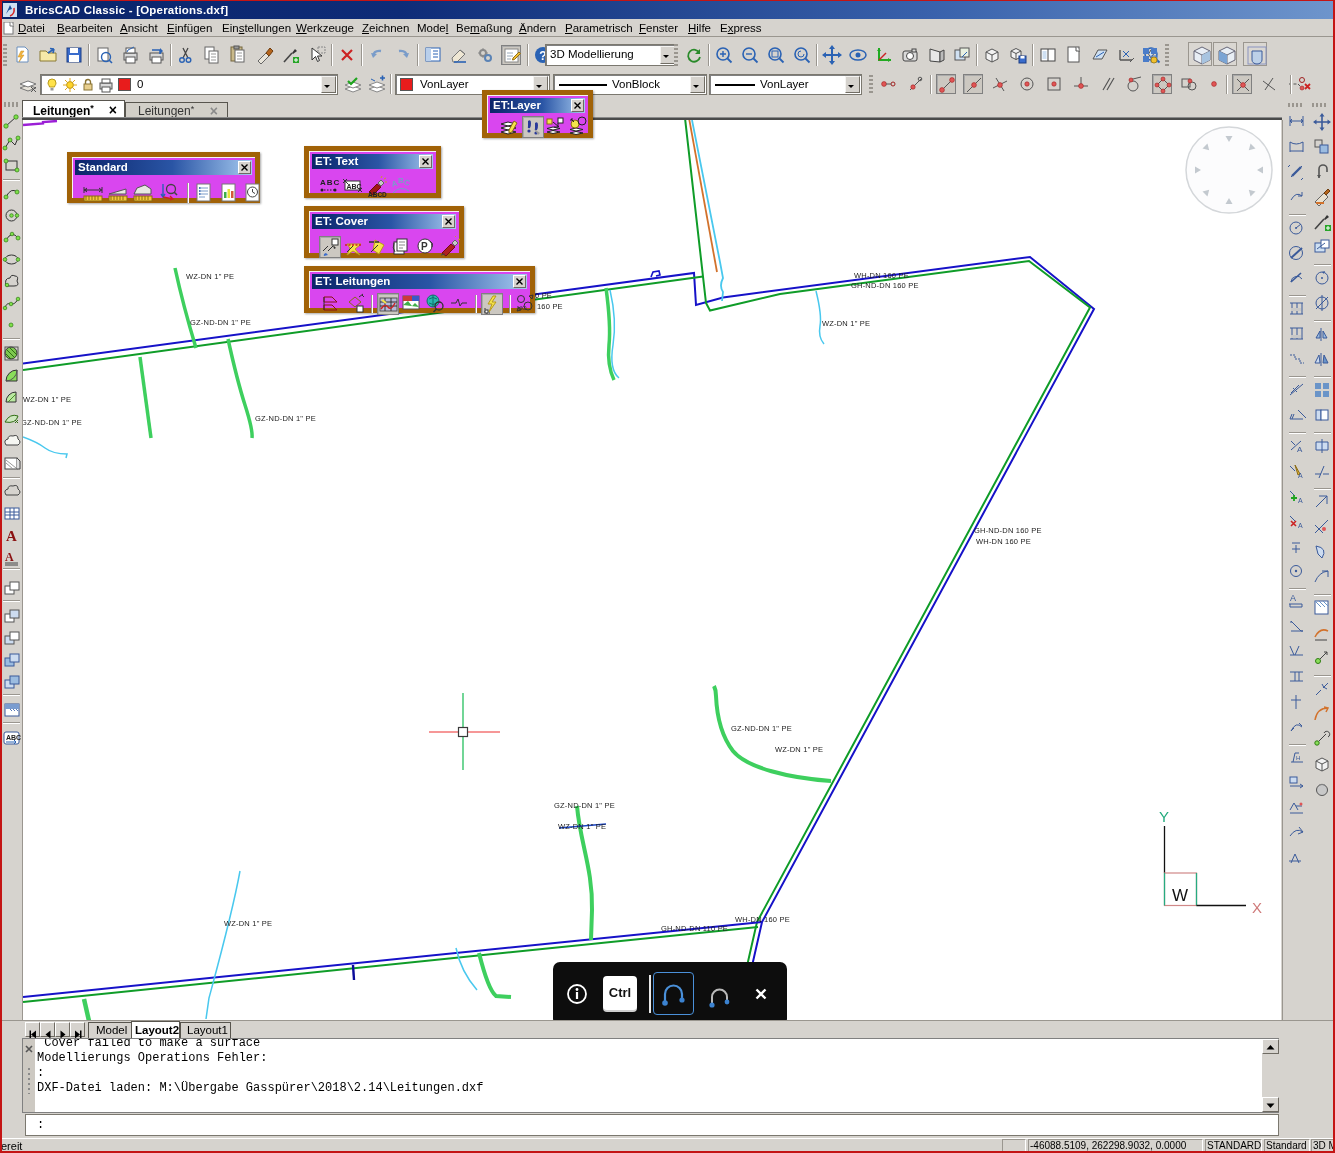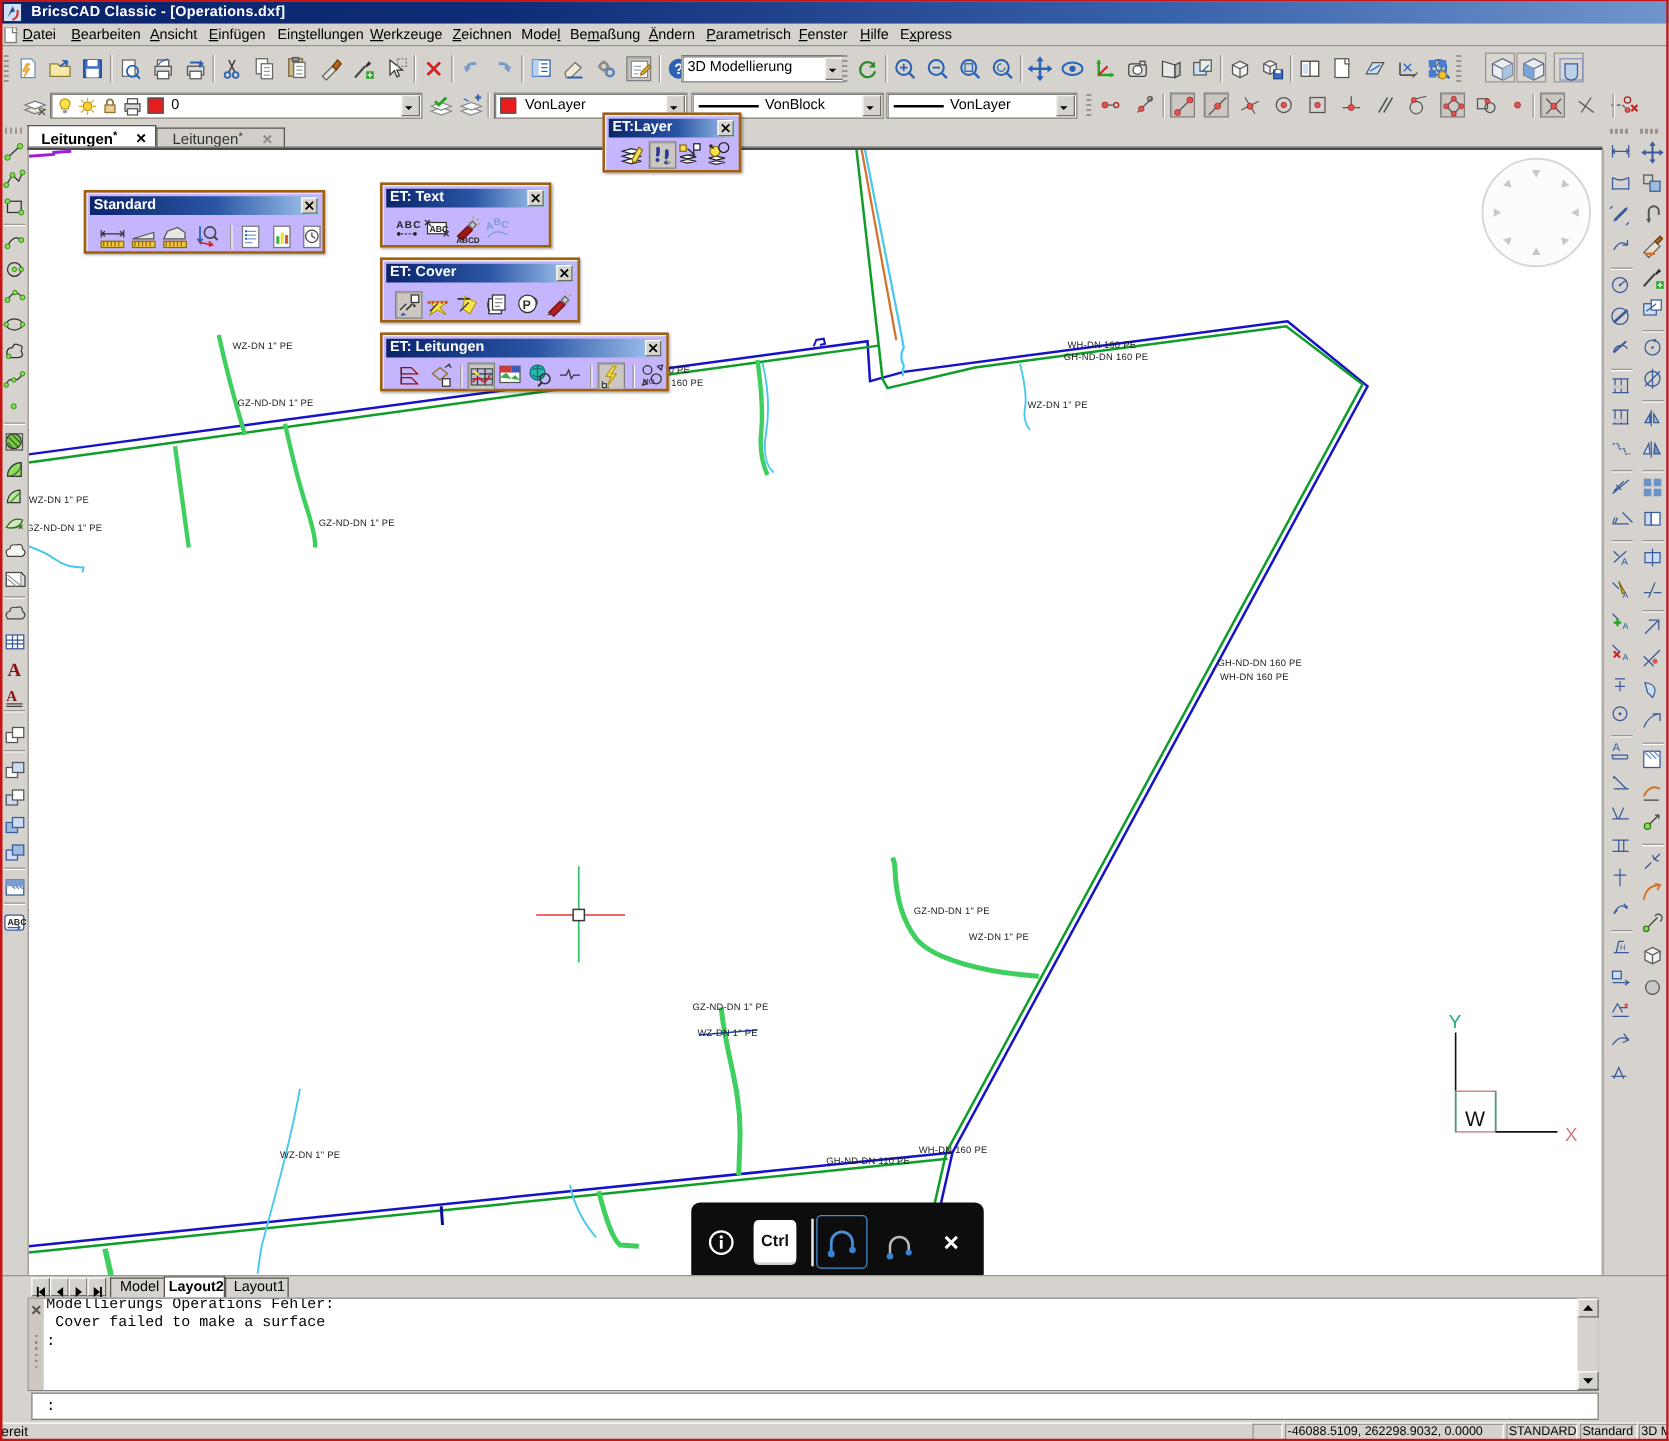--- a/index.html
+++ b/index.html
@@ -14,21 +14,21 @@
 .vgrip{position:absolute;height:4px;background:repeating-linear-gradient(90deg,#9a968f 0 2px,#d6d3ce 2px 4px)}
 .ico{position:absolute;width:20px;height:20px}
 .ico svg{position:absolute;left:0;top:0}
 .press{background:#ccc8c1;border:1px solid #808080;box-shadow:inset 1px 1px 0 #aaa}
 .sep{position:absolute;width:1px;background:#9a968f;box-shadow:1px 0 0 #fff}
 .combo{position:absolute;background:#fff;border:1px solid #7b786f;box-shadow:inset 1px 1px 0 #808080}
 .combo .db{position:absolute;right:1px;top:1px;bottom:1px;width:15px;background:#d6d3ce;border:1px solid;border-color:#f4f3f1 #716d64 #716d64 #f4f3f1}
 .combo .ar{position:absolute;right:5px;top:8px;width:0;height:0;border:3.5px solid transparent;border-top-color:#000;border-bottom:none}
 .combo .ct{position:absolute;left:4px;top:3px;font-size:11.5px;color:#000;white-space:nowrap}
 .tab{position:absolute;font-size:12px;border:1px solid #58554e;border-bottom:none}
-.panel{position:absolute;background:#c4b5fd;border:2px solid #a16207;box-shadow:inset 1px 1px 0 #f5f4f2, 1px 1px 2px rgba(0,0,0,.35)}
+.panel{position:absolute;background:#d946ef;border:5px solid #a16207;box-shadow:inset 1px 1px 0 #f5f4f2, 1px 1px 2px rgba(0,0,0,.35)}
 .ptitle{position:absolute;left:3px;top:3px;right:3px;height:15px;background:linear-gradient(90deg,#0a246a,#2a55a5 55%,#a6caf0);color:#fff;font-weight:bold;font-size:11.5px;padding-left:3px;line-height:15px}
 .pclose{position:absolute;top:1px;width:13px;height:13px;background:#d6d3ce;border:1px solid;border-color:#fff #6e6a62 #6e6a62 #fff;font-size:10px;line-height:11px;text-align:center;color:#000;font-weight:bold}
 .statuscell{position:absolute;height:13px;border:1px solid;border-color:#9a968f #fff #fff #9a968f;font-size:10px;padding:0 1px;color:#000;white-space:nowrap;overflow:hidden}
 .mono{font-family:"Liberation Mono",monospace}
 </style></head><body>
 
 <div class="abs" style="left:0;top:0;width:1335px;height:1153px;background:#d6d3ce"></div>
 <div class="abs ttl">
 <div class="abs" style="left:3px;top:2px;width:14px;height:14px"><svg width="14" height="14" viewBox="0 0 14 14">
         <rect x="0" y="0" width="14" height="14" fill="#cfe0f2"></rect>
@@ -1443,23 +1443,24 @@
 <div class="tab" style="left:180px;top:1022px;width:51px;height:16px;background:#d6d3ce;padding:1px 0 0 6px;font-size:11.5px">Layout1</div>
 <div class="abs" style="left:0;top:1038px;width:1335px;height:76px;background:#d6d3ce"></div>
 <div class="abs" style="left:22px;top:1038px;width:1257px;height:75px;background:#fff;border:1px solid #808080"></div>
 <div class="abs" style="left:23px;top:1039px;width:12px;height:73px;background:#cdc9c2"></div>
 <div class="abs" style="left:24px;top:1040px;width:10px;height:10px"><svg width="10" height="10" viewBox="0 0 10 10">
       <path d="M2 2 l6 6 M8 2 l-6 6" stroke="#555" stroke-width="1.6"></path>
     </svg></div>
 <div class="abs" style="left:28px;top:1068px;width:2px;height:26px;background:repeating-linear-gradient(180deg,#8a8a8a 0 2px,#cdc9c2 2px 5px)"></div>
 <div class="abs" style="left:23px;top:1039px;width:1238px;height:73px;overflow:hidden">
     <div style="position:absolute;left:14px;top:-3px;width:1200px;font-size:12px;line-height:15px;color:#000" class="mono">
+      <div>&nbsp;Cover failed to make a surface</div>
       <div>Modellierungs Operations Fehler:</div>
-      <div>&nbsp;Cover failed to make a surface</div>
       <div>:</div>
+      <div>DXF-Datei laden: M:\Übergabe Gasspürer\2018\2.14\Leitungen.dxf</div>
     </div>
   </div>
 <div class="abs" style="left:1262px;top:1039px;width:17px;height:73px;background:#d6d3ce"></div>
 <div style="position:absolute;left:1262px;top:1039px;width:17px;height:15px;background:#d6d3ce;border:1px solid;border-color:#fff #6e6a62 #6e6a62 #fff"><svg width="15" height="13" viewBox="0 0 15 13">
       <path d="M7.5 4 L3.5 8.5 h8z" fill="#000"></path>
     </svg></div>
 <div style="position:absolute;left:1262px;top:1097px;width:17px;height:15px;background:#d6d3ce;border:1px solid;border-color:#fff #6e6a62 #6e6a62 #fff"><svg width="15" height="13" viewBox="0 0 15 13">
       <path d="M7.5 9 L3.5 4.5 h8z" fill="#000"></path>
     </svg></div>
 <div class="abs" style="left:0;top:1113px;width:1335px;height:25px;background:#d6d3ce"></div>

